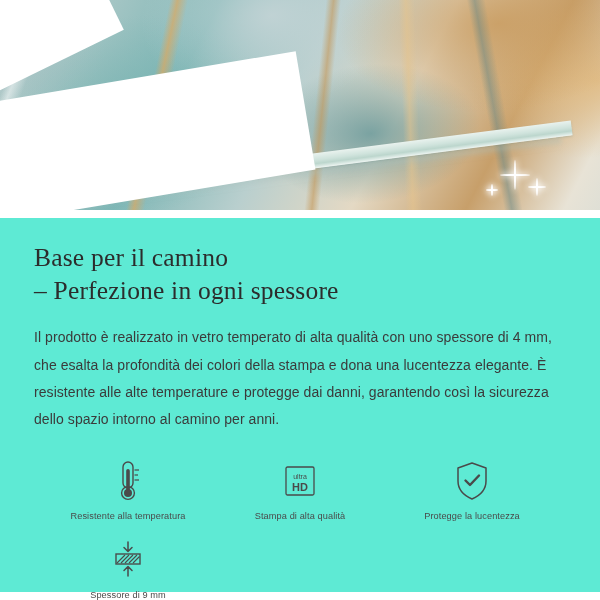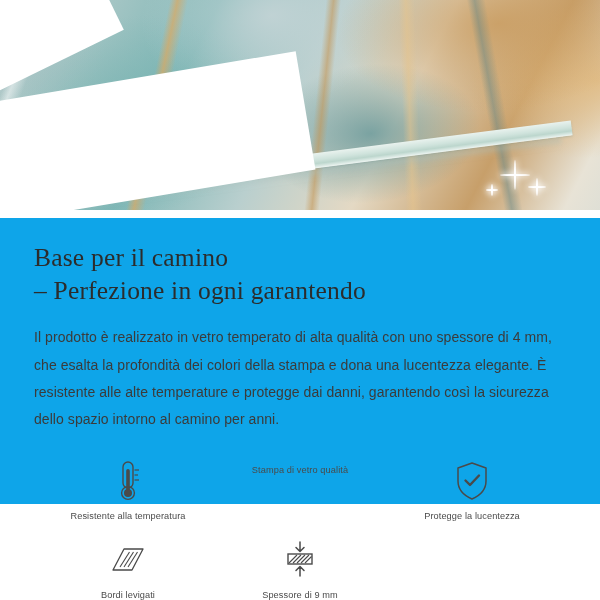--- a/index.html
+++ b/index.html
@@ -9,22 +9,22 @@
   body {
     width: 600px;
     height: 600px;
     background: #ffffff;
     font-family: "Liberation Sans", sans-serif;
     overflow: hidden;
   }
   .page {
     position: relative;
     width: 600px;
-    height: 504px;
-    background: #0ea5e9;
+    height: 592px;
+    background: #5eead4;
   }
 
   
   .hero {
     position: relative;
     width: 600px;
     height: 218px;
     overflow: hidden;
     background: #ffffff;
   }
@@ -204,21 +204,21 @@
     <div class="hero-bottom-mask"></div>
     <span class="sparkle s1"></span>
     <span class="sparkle s2"></span>
     <span class="sparkle s3"></span>
   </div>
 
   <div class="content">
 
     <h1 class="headline">
       <span>Base per il camino</span>
-      <span class="line2">– Perfezione in ogni garantendo</span>
+      <span class="line2">– Perfezione in ogni spessore</span>
     </h1>
 
     <p class="paragraph">Il prodotto è realizzato in vetro temperato di alta qualità con uno spessore di 4 mm, che esalta la profondità dei colori della stampa e dona una lucentezza elegante. È resistente alle alte temperature e protegge dai danni, garantendo così la sicurezza dello spazio intorno al camino per anni.</p>
 
     <div class="features">
 
       <div class="feature">
         <div class="feature-icon">
           <svg width="34" height="44" viewBox="0 0 34 44">
             <rect x="12" y="3" width="10" height="26" rx="5" fill="none" stroke="#4a4a4a" stroke-width="1.4"></rect>
@@ -227,45 +227,41 @@
             <circle cx="17" cy="34" r="4" fill="#4a4a4a"></circle>
             <line x1="23.5" y1="11" x2="28" y2="11" stroke="#4a4a4a" stroke-width="1.2"></line>
             <line x1="23.5" y1="16" x2="27" y2="16" stroke="#4a4a4a" stroke-width="1.2"></line>
             <line x1="23.5" y1="21" x2="28" y2="21" stroke="#4a4a4a" stroke-width="1.2"></line>
           </svg>
         </div>
         <div class="feature-label">Resistente alla temperatura</div>
       </div>
 
       <div class="feature">
-        <div class="feature-label">Stampa di vetro qualità</div>
+        <div class="feature-icon">
+          <svg width="40" height="40" viewBox="0 0 40 40">
+            <rect x="6" y="6" width="28" height="28" rx="1.5" fill="none" stroke="#4a4a4a" stroke-width="1.3"></rect>
+            <text x="20" y="18" font-family="Liberation Sans, sans-serif" font-size="7" fill="#4a4a4a" text-anchor="middle">ultra</text>
+            <text x="20" y="29.5" font-family="Liberation Sans, sans-serif" font-size="11" font-weight="bold" fill="#4a4a4a" text-anchor="middle">HD</text>
+          </svg>
+        </div>
+        <div class="feature-label">Stampa di alta qualità</div>
       </div>
 
       <div class="feature">
         <div class="feature-icon">
           <svg width="40" height="44" viewBox="0 0 40 44">
             <path d="M20 4 L34 9 V22 C34 31 27 37 20 40 C13 37 6 31 6 22 V9 Z" fill="none" stroke="#4a4a4a" stroke-width="1.5" stroke-linejoin="round"></path>
             <path d="M13.5 21.5 L18 26 L27 16.5" fill="none" stroke="#4a4a4a" stroke-width="2.4" stroke-linecap="round" stroke-linejoin="round"></path>
           </svg>
         </div>
         <div class="feature-label">Protegge la lucentezza</div>
       </div>
 
 
-      <div class="feature">
-        <div class="feature-icon">
-          <svg width="42" height="34" viewBox="0 0 42 34">
-            <path d="M6 27 L17 6 H36 L25 27 Z" fill="none" stroke="#4a4a4a" stroke-width="1.3" stroke-linejoin="round"></path>
-            <line x1="13" y1="24" x2="22.5" y2="9" stroke="#4a4a4a" stroke-width="1.1"></line>
-            <line x1="17" y1="24" x2="26.5" y2="9" stroke="#4a4a4a" stroke-width="1.1"></line>
-            <line x1="21" y1="24" x2="30.5" y2="9" stroke="#4a4a4a" stroke-width="1.1"></line>
-          </svg>
-        </div>
-        <div class="feature-label">Bordi levigati</div>
-      </div>
 
       <div class="feature">
         <div class="feature-icon">
           <svg width="40" height="44" viewBox="0 0 40 44">
             <path d="M20 4 V13 M16 9.5 L20 13.5 L24 9.5" fill="none" stroke="#4a4a4a" stroke-width="1.5" stroke-linecap="round" stroke-linejoin="round"></path>
             <rect x="8" y="16" width="24" height="10" fill="none" stroke="#4a4a4a" stroke-width="1.4"></rect>
             <line x1="9" y1="25" x2="17" y2="17" stroke="#4a4a4a" stroke-width="1.1"></line>
             <line x1="13" y1="25" x2="21" y2="17" stroke="#4a4a4a" stroke-width="1.1"></line>
             <line x1="17" y1="25" x2="25" y2="17" stroke="#4a4a4a" stroke-width="1.1"></line>
             <line x1="21" y1="25" x2="29" y2="17" stroke="#4a4a4a" stroke-width="1.1"></line>

